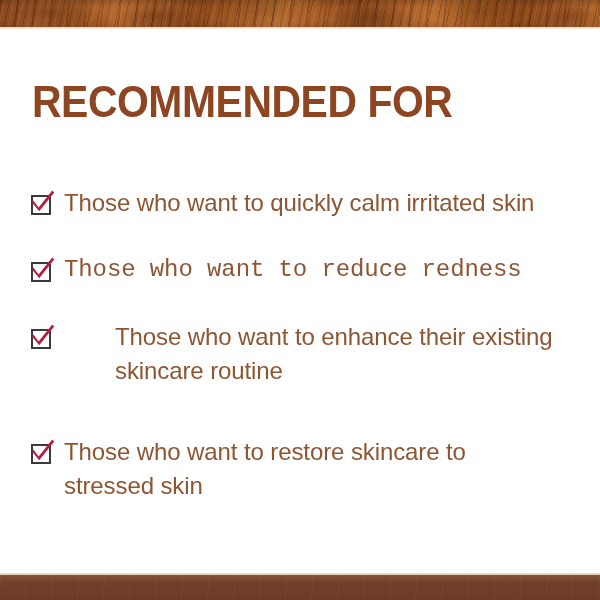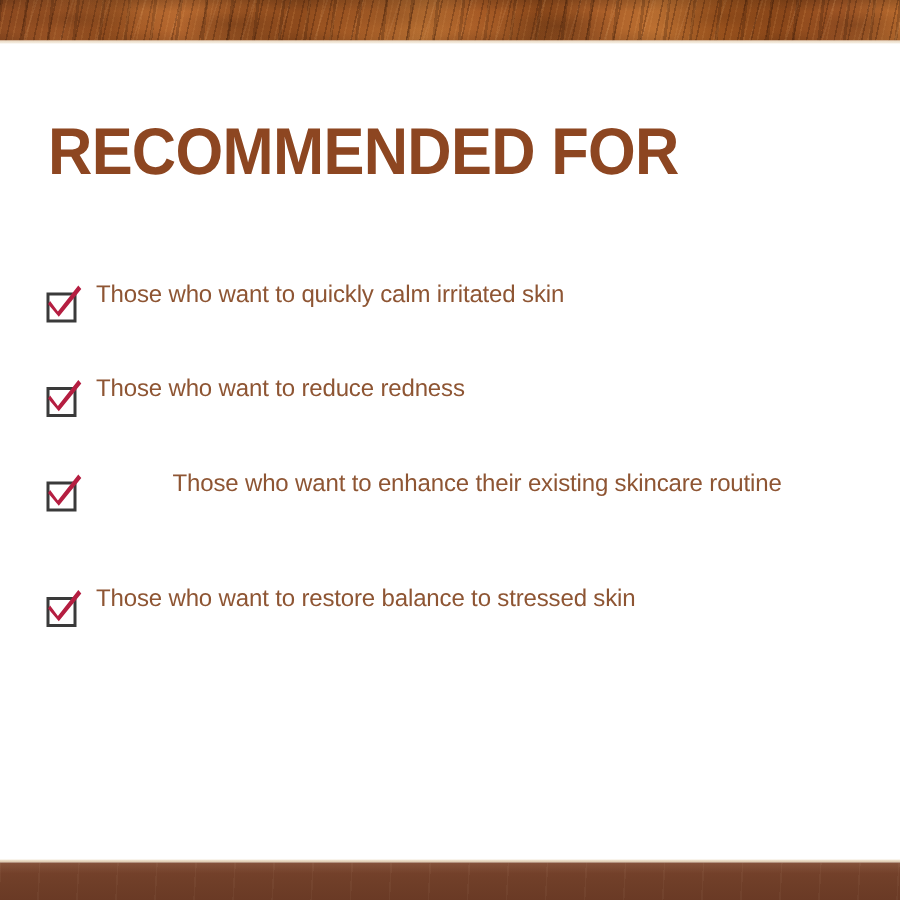--- a/index.html
+++ b/index.html
@@ -196,32 +196,32 @@
     top: -4px;
     width: 26px;
     height: 26px;
     pointer-events: none;
   }
   .check-mark svg { display: block; }
 
   .item-text {
     flex: 1 1 auto;
     font-family: "Liberation Sans", sans-serif;
-    font-size: 16px;
+    font-size: 24px;
     font-weight: 300;
     color: #8e5533;
     line-height: 1.42;
     letter-spacing: -0.1px;
     padding-left: 8px;
     white-space: pre-line;
   }
 
   
   .list-item.w1 .item-text { max-width: 520px; }
-  .list-item.w2 .item-text { max-width: 520px; }
+  .list-item.w2 .item-text { max-width: 520px; font-family: Liberation Mono, monospace; }
   .list-item.w3 .item-text { max-width: 455px; }
   .list-item.w4 .item-text { max-width: 430px; }
 </style>
 </head>
 <body>
 
 <div id="slide">
 
   <div class="wood-band">
     <div class="wood-base"></div>
@@ -273,21 +273,21 @@
 
     <div class="list-item w4">
       <div class="check-wrap">
         <div class="check-box"></div>
         <div class="check-mark">
           <svg width="26" height="26" viewBox="0 0 26 26" xmlns="http://www.w3.org/2000/svg">
             <path d="M3.4 12.6 L8.6 19.6 L22.2 2.4 L24.2 4.6 L9.2 23.2 L2.0 14.6 Z" fill="#b51e41"></path>
           </svg>
         </div>
       </div>
-      <div class="item-text">Those who want to restore balance to stressed skin</div>
+      <div class="item-text">Those who want to restore skincare to stressed skin</div>
     </div>
 
   </div>
 
   <div class="bottom-edge"></div>
   <div class="bottom-band">
     <div class="sheen"></div>
   </div>
 
 </div>

